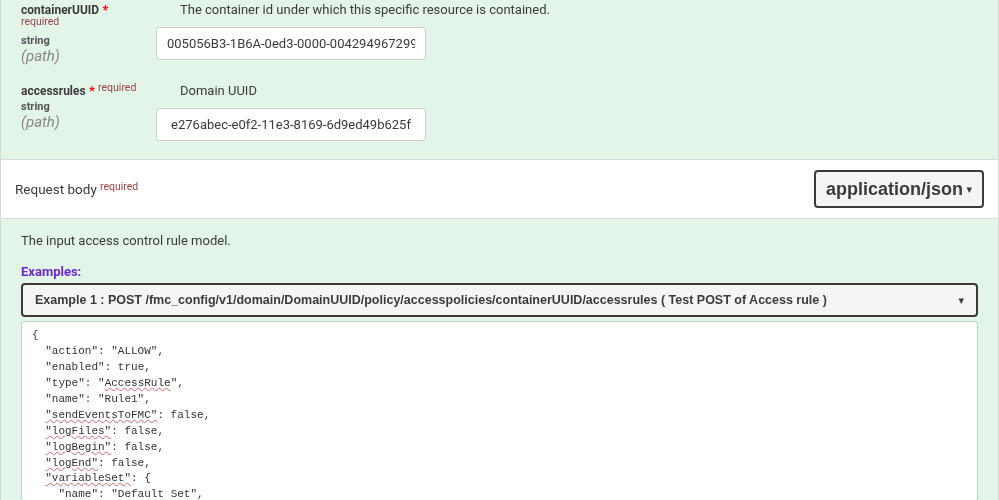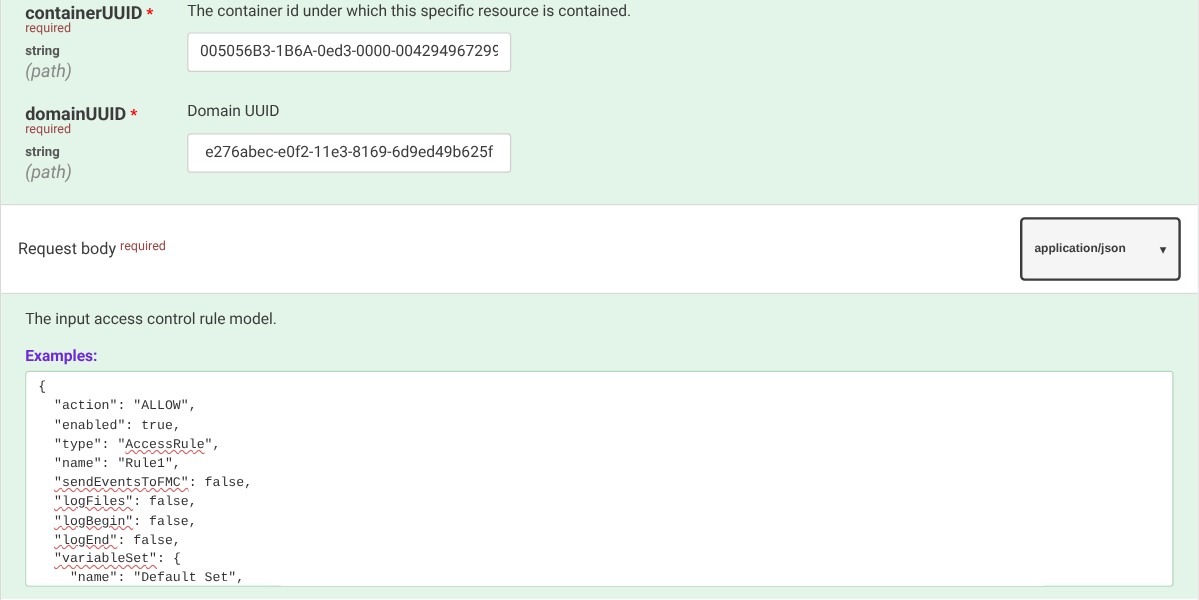--- a/index.html
+++ b/index.html
@@ -24,29 +24,29 @@
       display: flex;
       gap: 15px;
       padding-top: 2px;
     }
     .param-name-col {
       width: 120px;
       flex-shrink: 0;
     }
     .param-name {
       font-weight: 700;
-      font-size: 15px;
+      font-size: 12px;
       color: #3b3b3b;
     }
     .required-star { color: #ff0000; font-weight: 700; }
     .required-text { color: #9b4444; font-size: 10.5px; position: relative; top: -4px; font-weight: 400; }
     .param-type { font-size: 11px; color: #555; font-weight: 700; }
     .param-in { font-size: 15px; color: #888; font-style: italic; }
     .param-desc-col { flex: 1; }
-    .param-desc { color: #3b3b3b; font-size: 13px; margin-bottom: 10px; }
+    .param-desc { color: #3b3b3b; font-size: 13px; margin-bottom: 10px; margin-left: 24px; }
     .param-input {
       width: 270px;
       padding: 8px 10px;
       border: 1px solid #d0d0d0;
       border-radius: 3px;
       font-size: 13px;
       color: #3b3b3b;
       background: #fff;
       font-family: inherit;
       text-align: center;
@@ -58,25 +58,25 @@
       border-top: 1px solid #d9d9d9;
       border-bottom: 1px solid #d9d9d9;
       display: flex;
       align-items: center;
       justify-content: space-between;
       padding: 10px 14px;
     }
     .reqbody-label { font-weight: 400; font-size: 13.5px; color: #3b3b3b; }
     .reqbody-required { color: #9b4444; font-size: 10.5px; position: relative; top: -4px; font-weight: 400; }
     .content-type {
-      width: 134px;
-      padding: 19px 10px;
+      width: 170px;
+      padding: 7px 10px;
       border: 2px solid #3b3b3b;
       border-radius: 4px;
-      font-size: 10px;
+      font-size: 18px;
       font-weight: 700;
       color: #3b3b3b;
       background: #f5f5f5;
       appearance: none;
       position: relative;
     }
     .ct-wrap { position: relative; }
     .ct-wrap::after {
       content: "▾";
       position: absolute;
@@ -148,21 +148,21 @@
         <span class="param-in">(path)</span>
       </div>
       <div class="param-desc-col">
         <div class="param-desc">The container id under which this specific resource is contained.</div>
         <input class="param-input" type="text" value="005056B3-1B6A-0ed3-0000-004294967299" style="">
       </div>
     </div>
 
     <div class="param-row">
       <div class="param-name-col">
-        <span class="param-name">domainUUID</span>
+        <span class="param-name">accessrules</span>
         <span class="required-star"> *</span>
         <span class="required-text">required</span><br>
         <span class="param-type">string</span><br>
         <span class="param-in">(path)</span>
       </div>
       <div class="param-desc-col">
         <div class="param-desc">Domain UUID</div>
         <input class="param-input" type="text" value="e276abec-e0f2-11e3-8169-6d9ed49b625f" style="">
       </div>
     </div>
@@ -176,20 +176,25 @@
     <div class="ct-wrap">
       <select class="content-type">
         <option>application/json</option>
       </select>
     </div>
   </div>
 
   <div class="body-section">
     <div class="body-desc">The input access control rule model.</div>
     <div class="examples-label">Examples:</div>
+    <div class="ex-wrap">
+      <select class="examples-select">
+        <option>Example 1 : POST /fmc_config/v1/domain/DomainUUID/policy/accesspolicies/containerUUID/accessrules ( Test POST of Access rule )</option>
+      </select>
+    </div>
     <div class="body-editor" id="body-editor" contenteditable="true" style="">{
   <span class="jsonkey">"action"</span>: "ALLOW",
   <span class="jsonkey">"enabled"</span>: true,
   <span class="jsonkey">"type"</span>: "<span class="wavy">AccessRule</span>",
   <span class="jsonkey">"name"</span>: "Rule1",
   <span class="wavy jsonkey">"sendEventsToFMC"</span>: false,
   <span class="wavy jsonkey">"logFiles"</span>: false,
   <span class="wavy jsonkey">"logBegin"</span>: false,
   <span class="wavy jsonkey">"logEnd"</span>: false,
   <span class="wavy jsonkey">"variableSet"</span>: {

